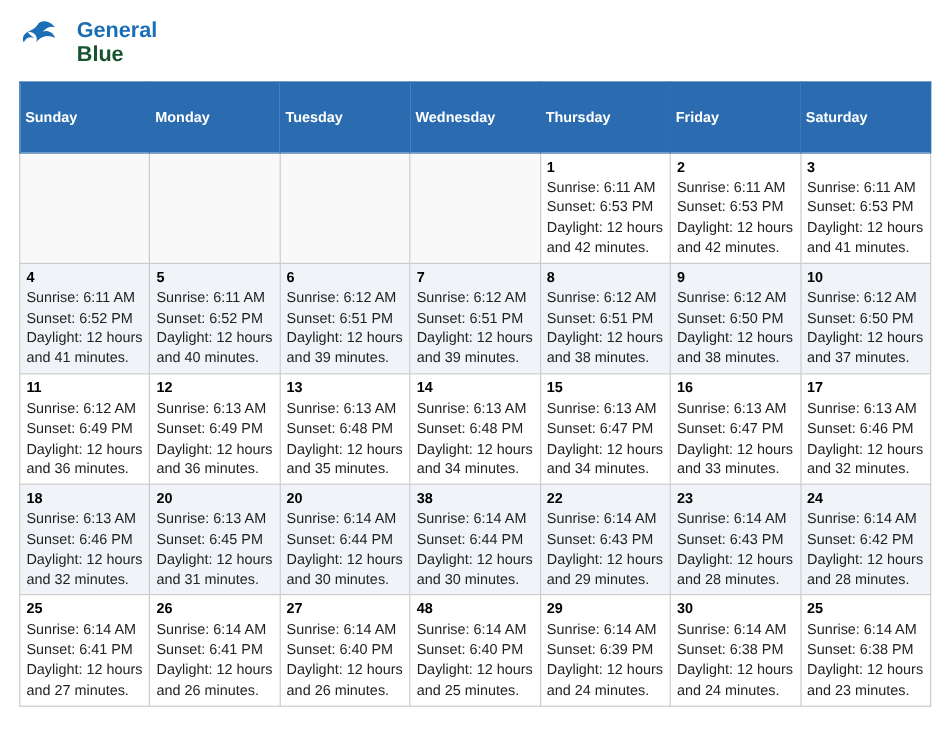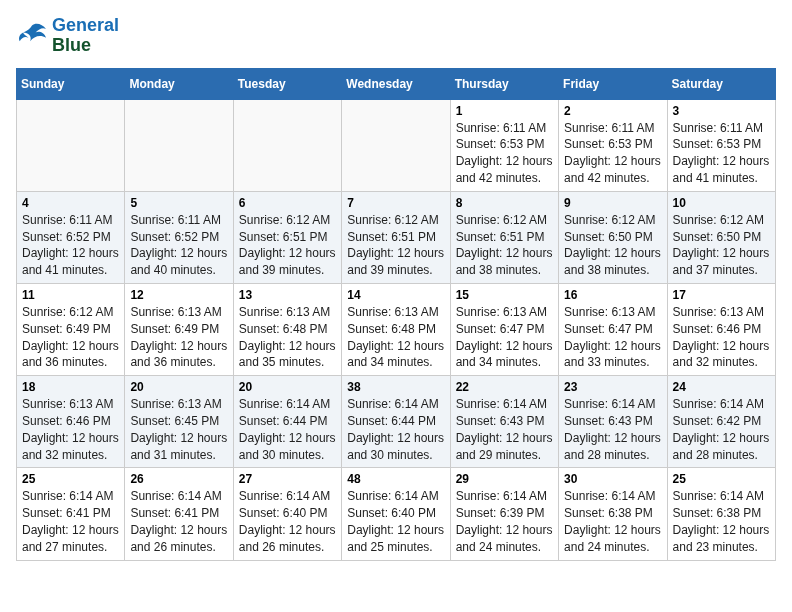--- a/index.html
+++ b/index.html
@@ -11,22 +11,22 @@
       padding: 16px;
     }
     .header {
       display: flex;
       justify-content: space-between;
       align-items: flex-start;
       margin-bottom: 12px;
     }
     .logo {
       display: flex;
-      align-items: center;
-      gap: 4px;
+      align-items: flex-start;
+      gap: 16px;
     }
     .logo-text {
       font-size: 18px;
       font-weight: bold;
       color: #1a1a2e;
       line-height: 1.1;
     }
     .logo-text span {
       color: #1a6eb5;
     }
@@ -47,21 +47,21 @@
       color: #444;
     }
     .calendar {
       width: 100%;
       border-collapse: collapse;
       font-size: 10.5px;
     }
     .calendar th {
       background: #2b6cb0;
       color: #fff;
-      padding: 8px 4px;
+      padding: 22px 4px;
       text-align: left;
       font-weight: bold;
       font-size: 12px;
       border: 1px solid #2b6cb0;
     }
     .calendar td {
       border: 1px solid #ccc;
       vertical-align: top;
       padding: 4px 5px;
       width: calc(100% / 7);

